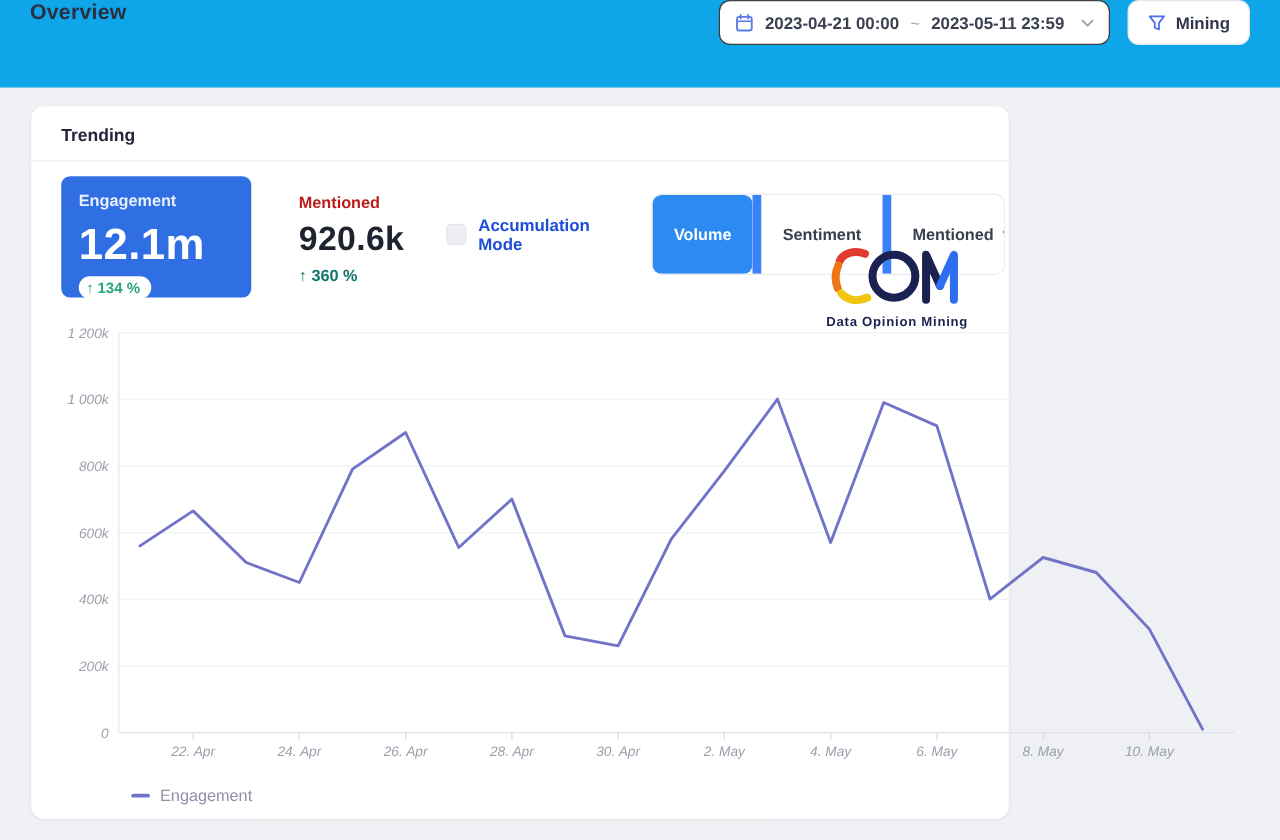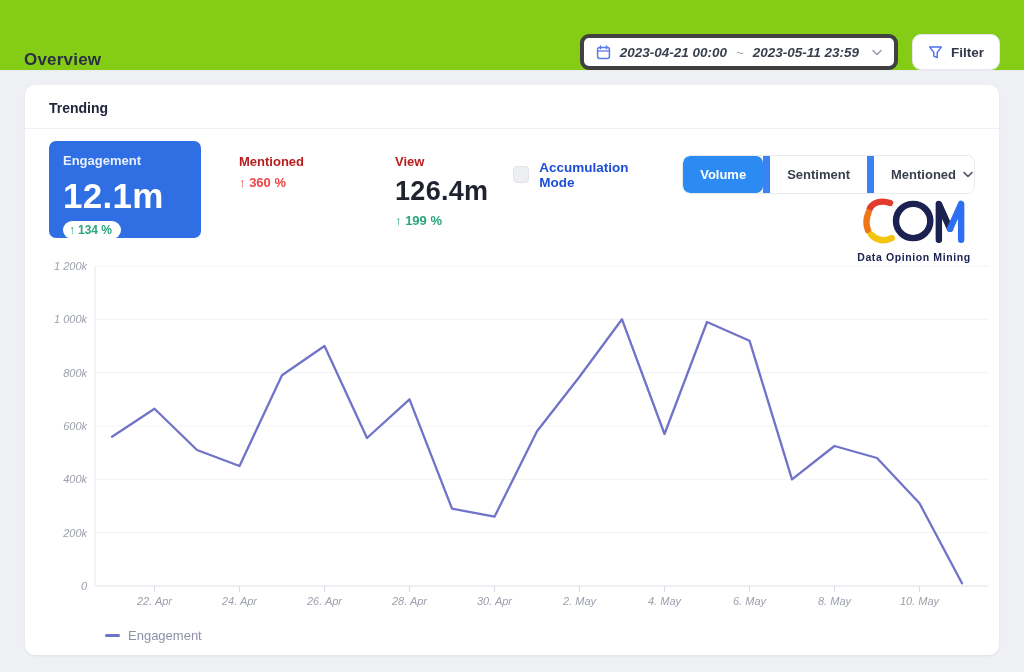--- a/index.html
+++ b/index.html
@@ -1,33 +1,33 @@
 <!DOCTYPE html>
 <html><head>
 <meta charset="utf-8">
 <style>
   * { margin:0; padding:0; box-sizing:border-box; }
   html,body { width:1024px; height:672px; overflow:hidden; }
   body { background:#eef0f3; font-family:"Liberation Sans", sans-serif; color:#23263a; }
 
   
-  .topbar { height:70px; background:#84cc16; display:flex; align-items:flex-end;
+  .topbar { height:70px; background:#0ea5e9; display:flex; align-items:flex-start;
             justify-content:space-between; padding:0 24px; box-shadow:0 1px 0 #e9ebee; }
   .page-title { font-size:17px; font-weight:700; color:#2b2f42; letter-spacing:.2px; }
   .topbar-right { display:flex; align-items:center; gap:14px; }
   .daterange { display:flex; align-items:center; gap:9px; height:36px; background:#fff;
-               border:4px solid #404040; border-radius:9px; padding:1px 12px; cursor:pointer;font-style:italic; }
+               border:1px solid #404040; border-radius:9px; padding:1px 12px; cursor:pointer; }
   .daterange .dtxt { font-size:13.5px; font-weight:600; color:#3b4050; }
   .daterange .sep { color:#9aa0ad; font-size:13px; }
   .btn-filter { display:flex; align-items:center; gap:8px; height:36px; background:#fff;
                 border:1px solid #e5e7ec; border-radius:9px; padding:0 15px; cursor:pointer;
                 font-size:13.5px; font-weight:600; color:#33374a; }
 
   
-  .card { position:relative; width:974px; height:570px; margin:15px auto 0 25px;
+  .card { position:relative; width:782px; height:570px; margin:15px auto 0 25px;
           background:#fff; border-radius:10px; box-shadow:0 1px 3px rgba(16,24,40,.06); }
   .card-header { padding:15px 24px 12px; border-bottom:1px solid #eff1f4; }
   .card-title { font-size:14px; font-weight:700; color:#23263a; }
 
   .controls { display:flex; padding:12px 24px 0; align-items:flex-start; }
   .metric-group { display:flex; gap:38px; }
   .metric-card-active { width:152px; height:97px; border-radius:7px; padding:12px 14px;
                         color:#fff; cursor:pointer; }
   .metric-card-active .m-label { font-size:13px; font-weight:600; color:#e8efff; }
   .metric-card-active .m-value { font-size:35px; font-weight:800; margin-top:8px; letter-spacing:.3px; }
@@ -36,26 +36,26 @@
   .metric-plain { padding-top:13px; min-width:118px; cursor:pointer; }
   .metric-plain .m-label { font-size:13px; font-weight:600; color:#b91c1c; }
   .metric-plain .m-value { font-size:27px; font-weight:800; color:#1f2330; margin-top:7px; letter-spacing:.3px; }
   .m-change { font-size:13px; font-weight:700; margin-top:6px; }
 
   .right-controls { margin-left:auto; display:flex; align-items:center; gap:22px; padding-top:14px; }
   .accum { display:flex; align-items:center; gap:10px; cursor:pointer; }
   .checkbox { width:17px; height:17px; background:#edeff3; border:1px solid #e2e4e9; border-radius:4px; }
   .accum-label { font-size:13.5px; font-weight:600; color:#1d4ed8; }
   .segmented { display:flex; border:1px solid #e8eaee; border-radius:8px; overflow:hidden; background:#fff; }
-  .seg-btn { font-size:13px; font-weight:600; padding:11px 17px; background:#fff; color:#3a3f4d;
+  .seg-btn { font-size:13px; font-weight:600; padding:24px 17px; background:#fff; color:#3a3f4d;
              border:none; cursor:pointer; display:flex; align-items:center; gap:7px; }
   .seg-btn + .seg-btn { border-left:7px solid #3b82f6; }
   .seg-active { color:#fff; border-radius:7px; }
 
-  .logo { position:absolute; top:112px; right:24px; width:122px; text-align:center; }
+  .logo { position:absolute; top:112px; right:24px; width:122px; }
   .logo-sub { font-size:10.5px; font-weight:700; color:#1b2150; letter-spacing:.6px; margin-top:2px; white-space:nowrap; }
   .sr { position:absolute; width:1px; height:1px; overflow:hidden; clip:rect(0 0 0 0); }
 
   .chart-wrap { margin-top:18px;font-style:italic; }
   .legend { display:flex; align-items:center; gap:8px; margin:16px 0 0 80px; }
   .legend-dash { width:15px; height:2.5px; border-radius:2px; }
   .legend-label { font-size:13px; color:#8e90a8; }
 
   svg text { font-family:"Liberation Sans", sans-serif; }
 </style>
@@ -82,21 +82,21 @@
             <path d="M1 1.5 L5 5.5 L9 1.5" stroke="#9aa0ad" stroke-width="1.6" stroke-linecap="round" stroke-linejoin="round"></path>
           </svg>
       </span>
     </div>
     <button class="btn-filter">
       <span style="display:flex;">
         <svg width="15" height="15" viewBox="0 0 16 16" fill="none">
           <path d="M1.8 2.2 H14.2 L9.8 7.8 V13.4 L6.2 11.9 V7.8 Z" stroke="#4a6cf0" stroke-width="1.5" stroke-linejoin="round"></path>
         </svg>
       </span>
-      <span>Filter</span>
+      <span>Mining</span>
     </button>
   </div>
 </div>
 
 <div class="card">
   <div class="card-header">
     <div class="card-title">Trending</div>
   </div>
 
   <div class="controls">
@@ -106,34 +106,27 @@
         <div class="m-label">Engagement</div>
         <div class="m-value">12.1m</div>
         <div class="m-badge" id="engagement-badge" style="color: rgb(42, 167, 121);">
           <span>↑</span>
           <span>134 %</span>
         </div>
       </div>
 
       <div class="metric-plain">
         <div class="m-label">Mentioned</div>
-        <div class="m-change green" style="color: #ef4444;">
+        <div class="m-value">920.6k</div>
+        <div class="m-change green" style="color: #0f766e;">
           <span>↑</span>
           <span>360 %</span>
         </div>
       </div>
 
-      <div class="metric-plain">
-        <div class="m-label">View</div>
-        <div class="m-value">126.4m</div>
-        <div class="m-change green" style="color: rgb(42, 167, 121);">
-          <span>↑</span>
-          <span>199 %</span>
-        </div>
-      </div>
     </div>
 
     <div class="right-controls">
       <div class="accum">
         <span class="checkbox"></span>
         <span class="accum-label">Accumulation Mode</span>
       </div>
       <div class="segmented">
         <button class="seg-btn seg-active" id="tab-volume" style="background: rgb(43, 139, 242);">Volume</button>
         <button class="seg-btn">Sentiment</button>

